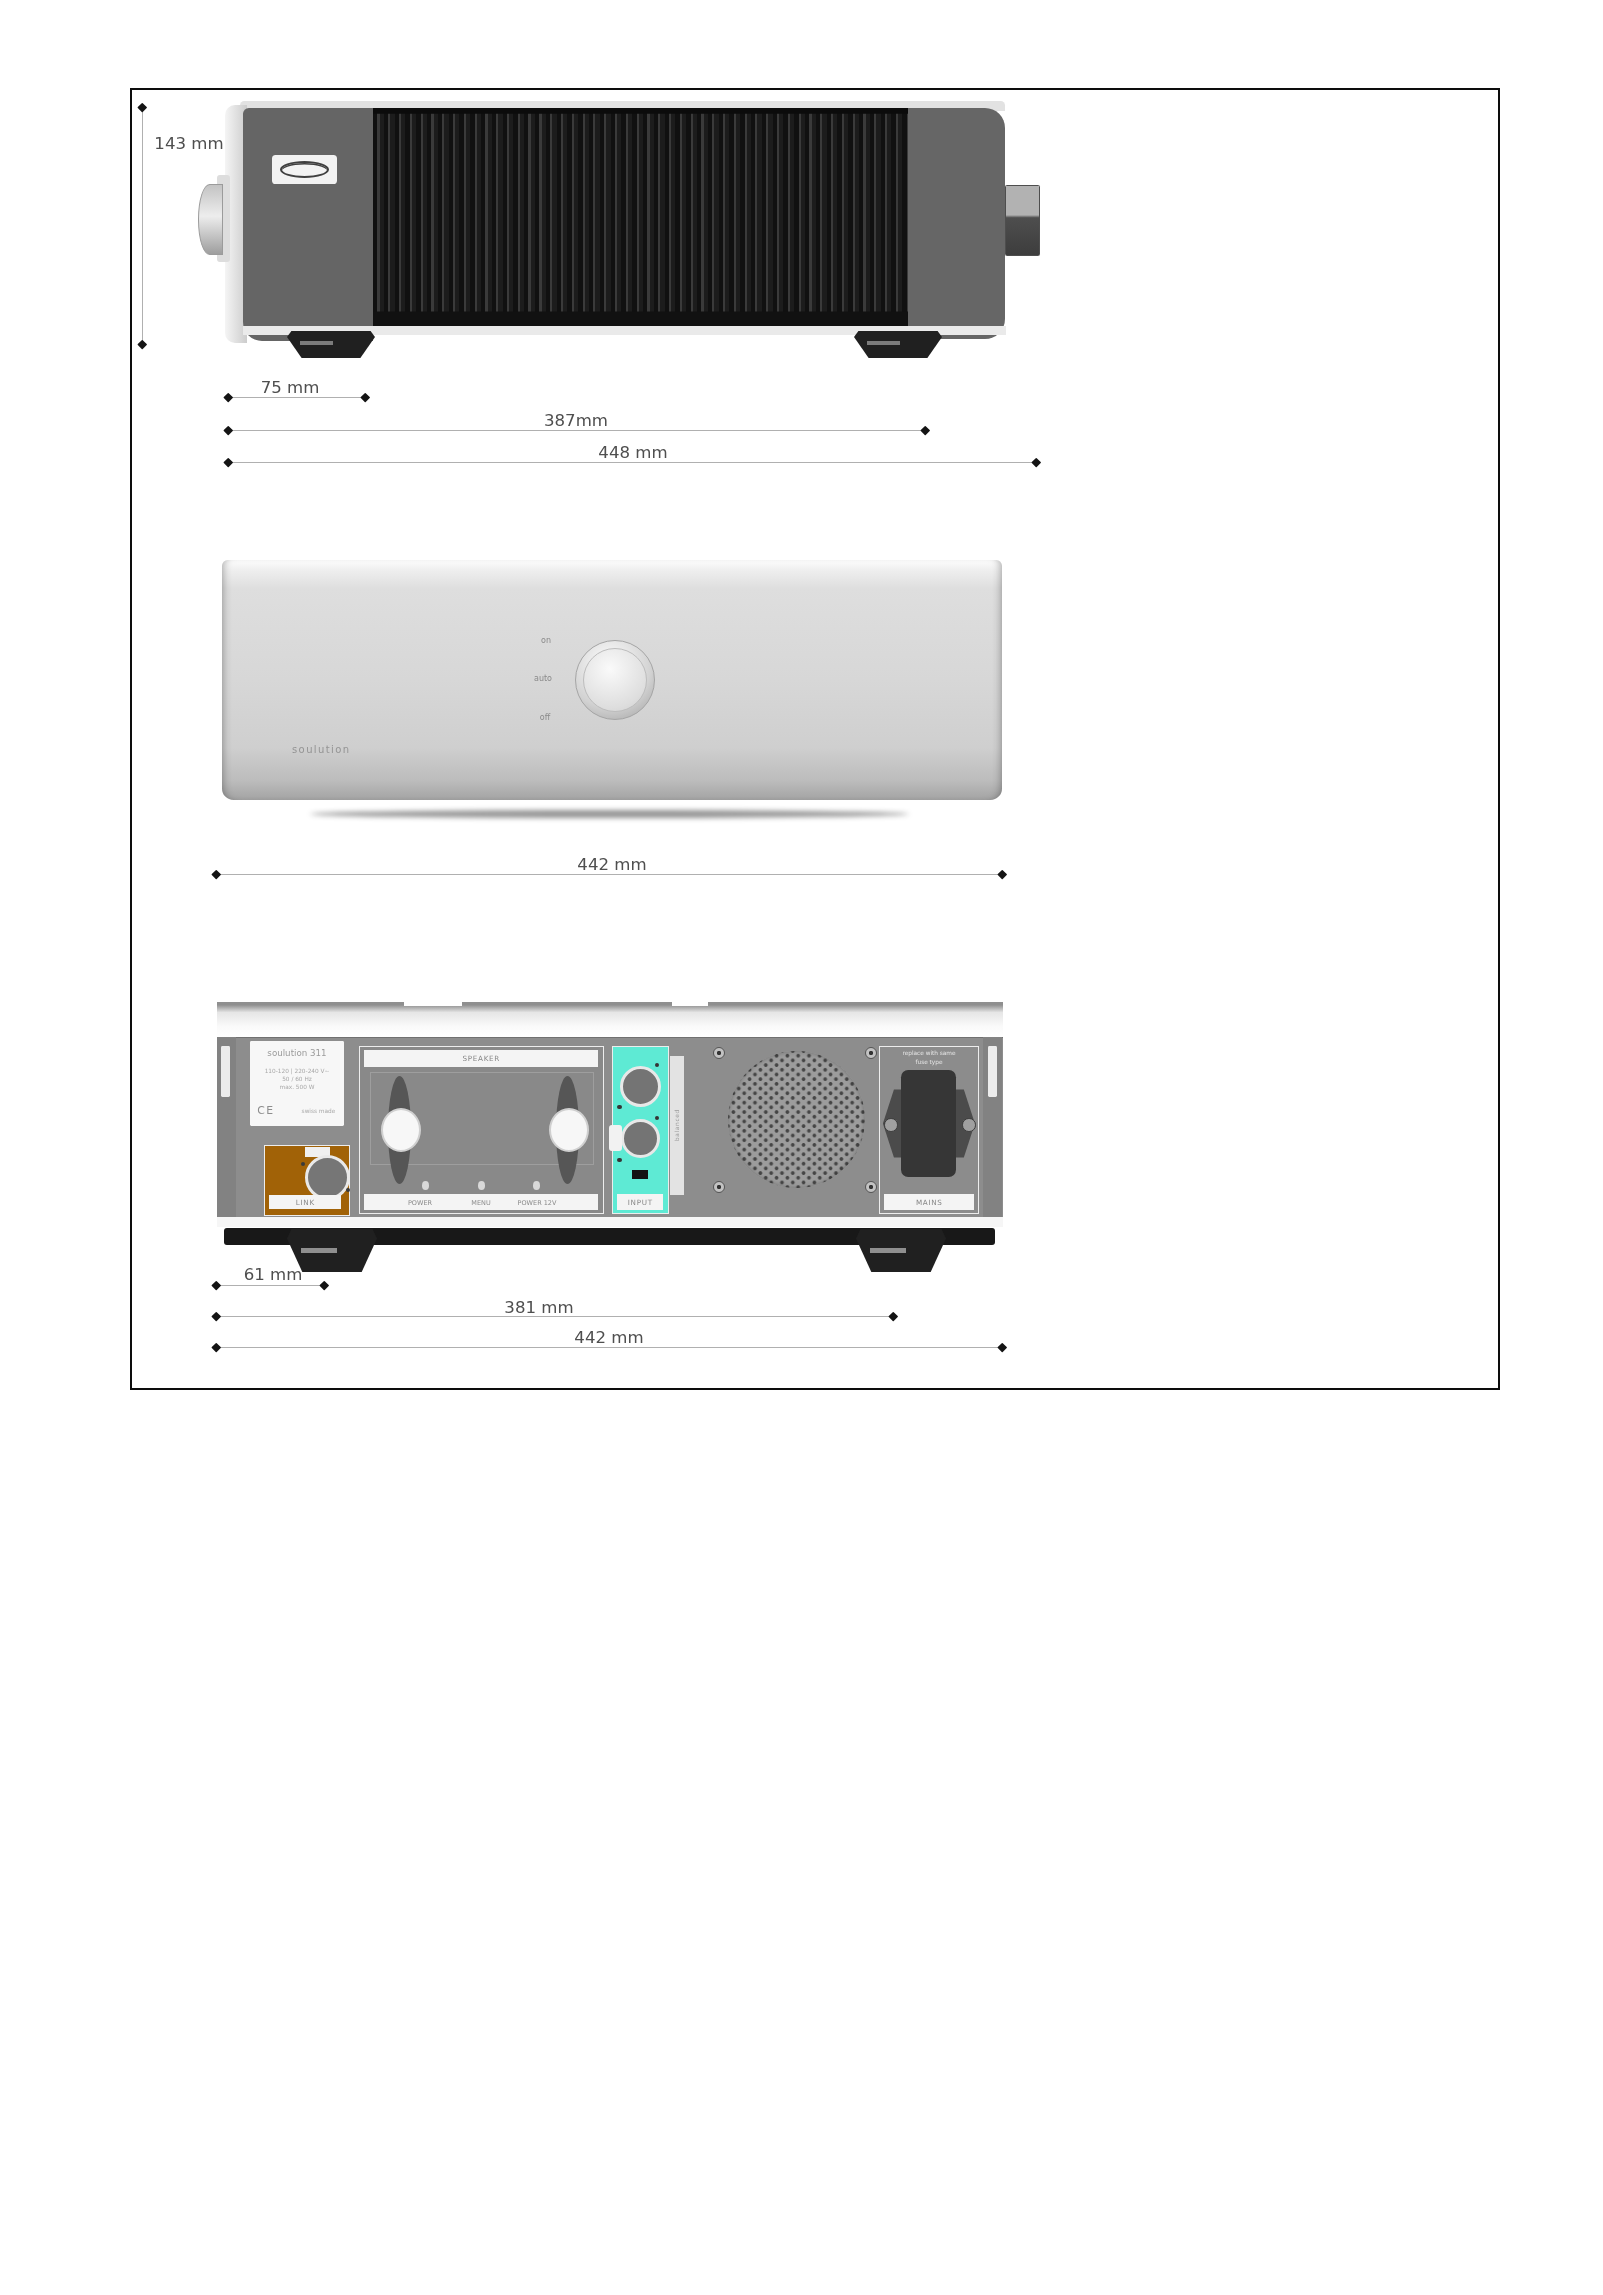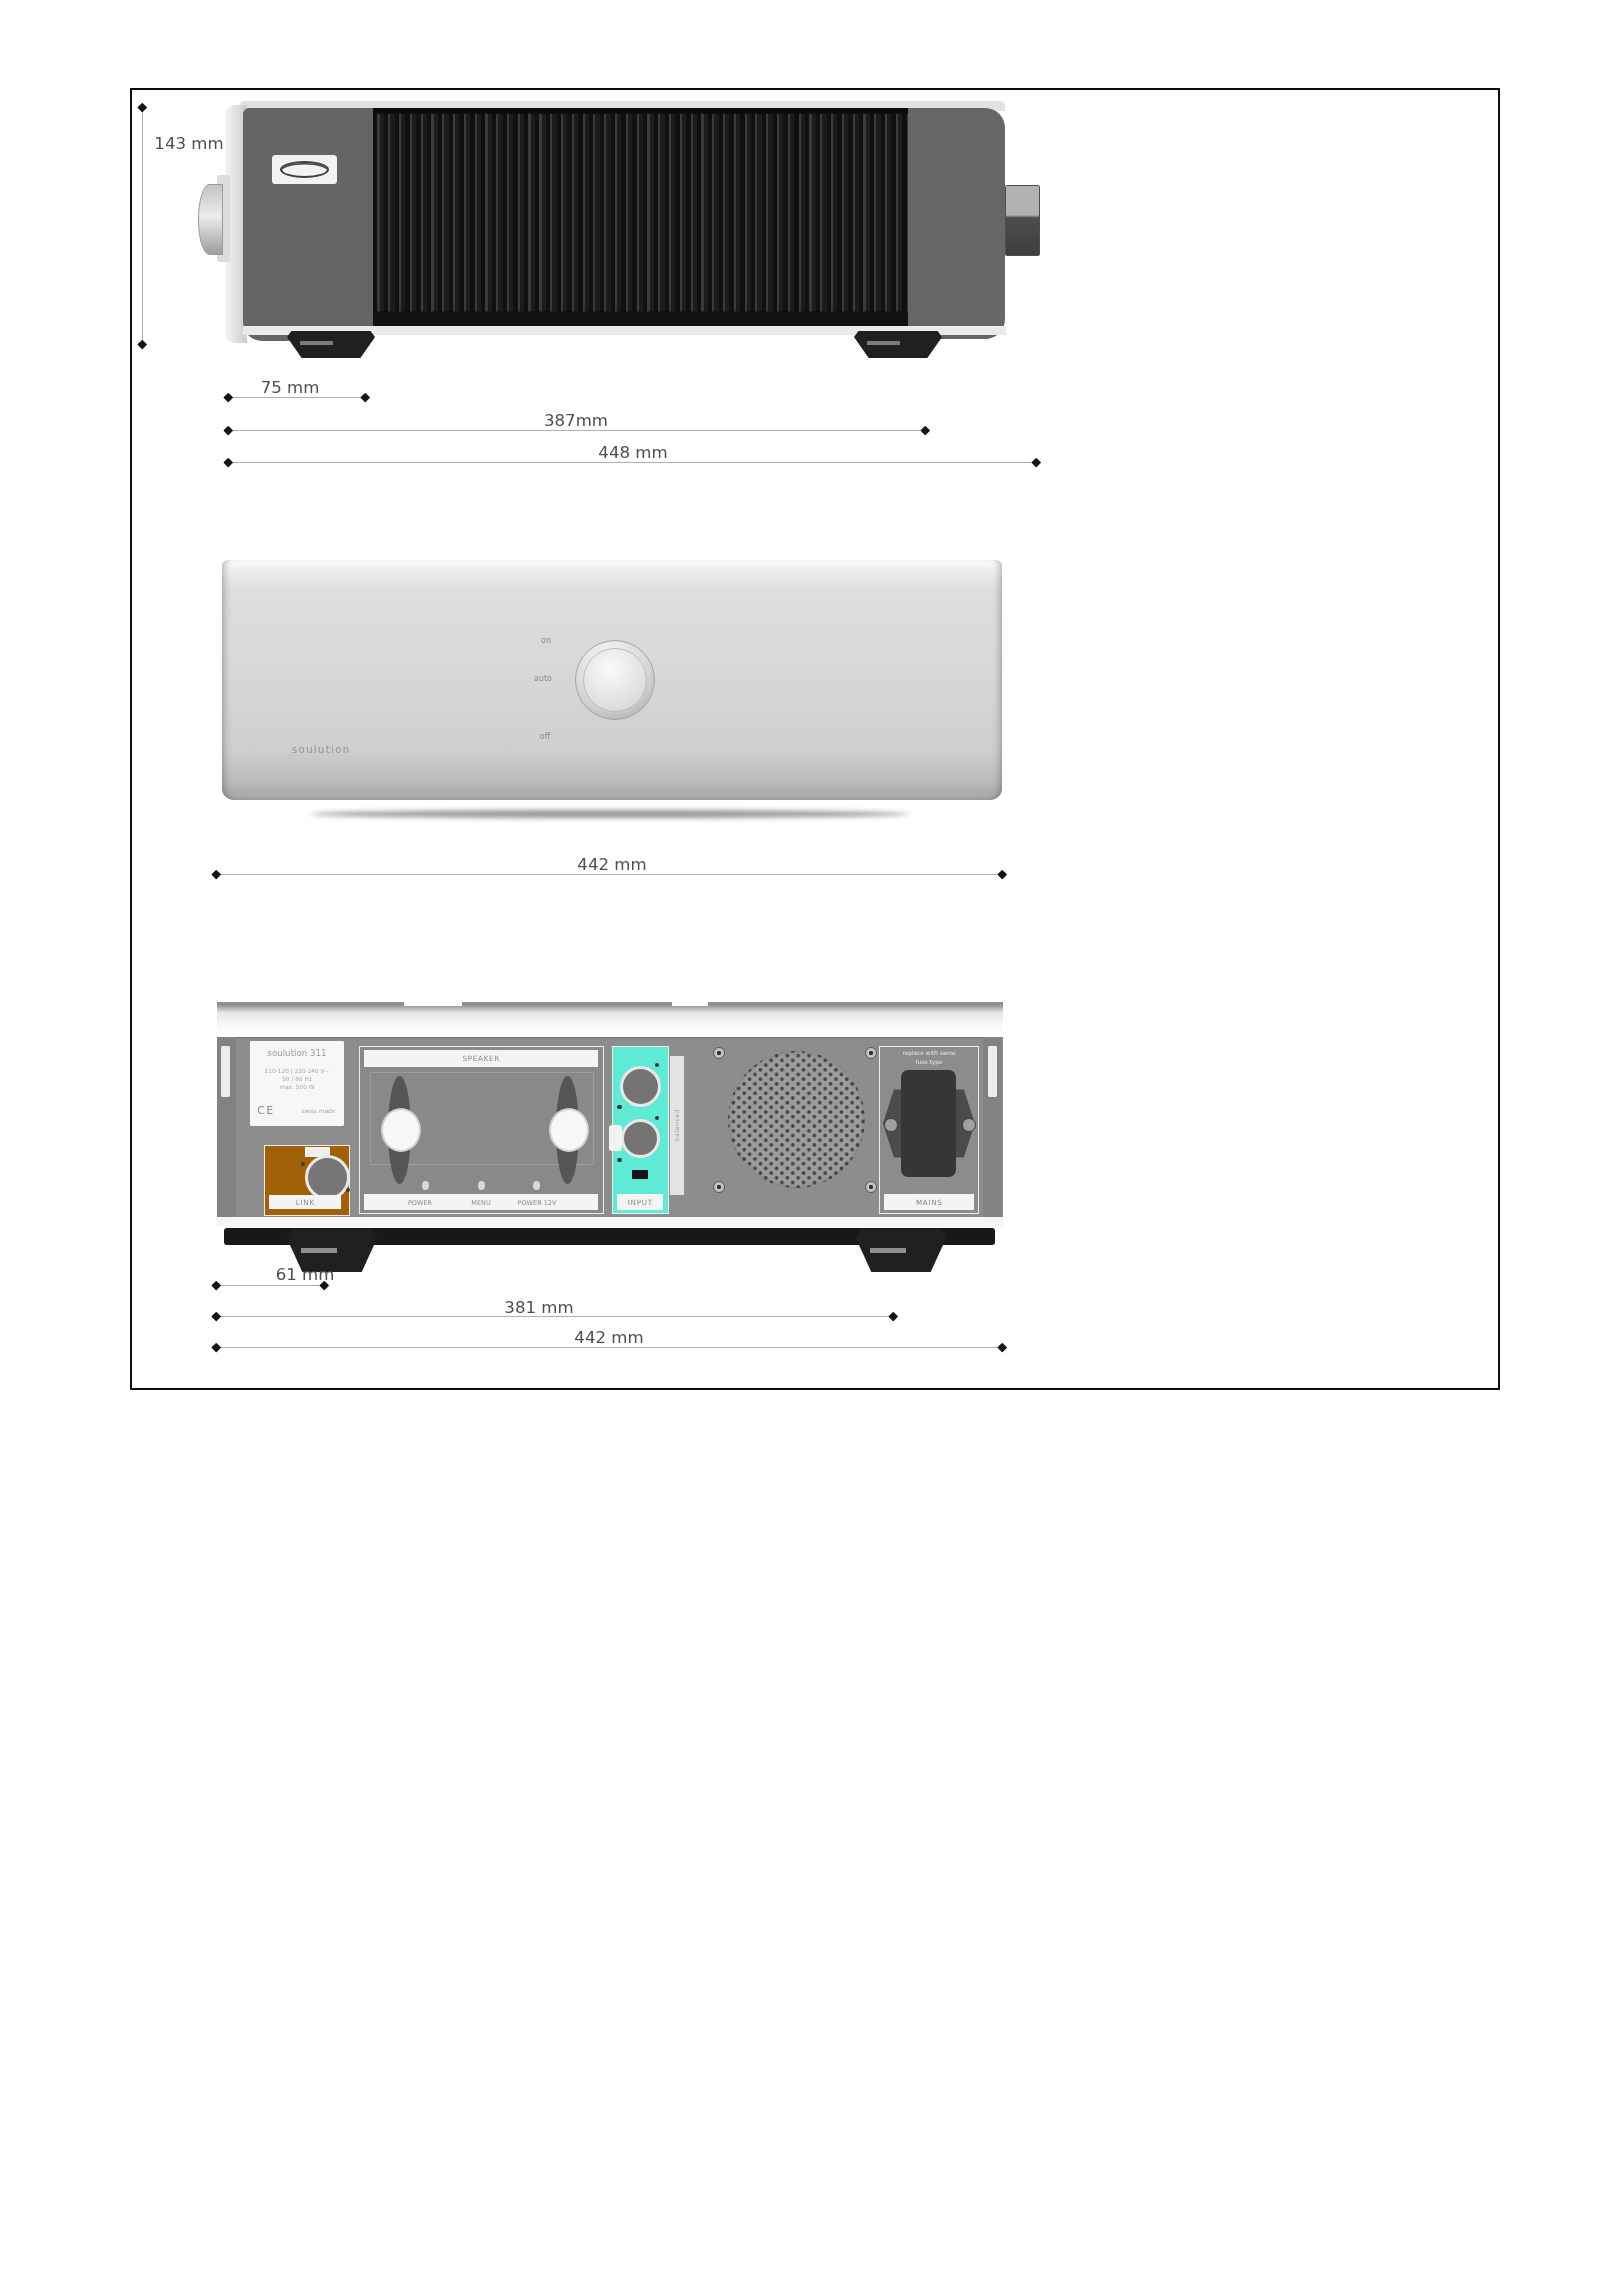--- a/index.html
+++ b/index.html
@@ -89,21 +89,21 @@
   </div>
 
   <div>
     <div class="abs front-face" style="left:222px;top:560px;width:780px;height:240px;"></div>
 
     <div class="abs circle" style="left:575px;top:640px;width:78px;height:78px;background:radial-gradient(circle at 42% 30%,#ffffff,#d2d2d2 60%,#9e9e9e);border:0.7px solid #a5a5a5;"></div>
     <div class="abs circle" style="left:583px;top:648px;width:62px;height:62px;background:radial-gradient(circle at 42% 32%,#fafafa,#dedede 70%,#cccccc);border:0.7px solid #bdbdbd;"></div>
 
     <div class="abs seclabel" style="left:546px;top:636px;font-size:8px;">on</div>
     <div class="abs seclabel" style="left:543px;top:674px;font-size:8px;">auto</div>
-    <div class="abs seclabel" style="left:545px;top:732px;font-size:8px;">off</div>
+    <div class="abs seclabel" style="left:545px;top:713px;font-size:8px;">off</div>
 
     <div class="abs" style="left:292px;top:744px;font-size:10px;color:#949494;letter-spacing:1.4px;">soulution</div>
 
     <div class="abs" style="left:310px;top:810px;width:599px;height:8px;background:rgba(20,20,20,.45);border-radius:50%;filter:blur(2.9px);"></div>
 
     <div class="abs dim-label" style="left:612px;top:855px;">442 mm</div>
     <div class="abs dim-line" style="left:217px;top:874px;width:786px;"></div>
     <div class="abs dot" style="left:213px;top:871px;"></div>
     <div class="abs dot" style="left:999px;top:871px;"></div>
   </div>
@@ -206,21 +206,21 @@
 
     <div class="abs" style="left:217px;top:1217px;width:786px;height:10px;background:#f6f6f6;"></div>
     <div class="abs" style="left:224px;top:1228px;width:771px;height:17.3px;background:#181818;border-radius:2.9px;"></div>
     <div class="abs foot" style="left:287px;top:1229px;width:90px;height:43px;">
       <div class="abs" style="left:14.4px;top:19px;width:36px;height:5px;background:#8f8f8f;"></div>
     </div>
     <div class="abs foot" style="left:856px;top:1229px;width:90px;height:43px;">
       <div class="abs" style="left:14.4px;top:19px;width:36px;height:5px;background:#8f8f8f;"></div>
     </div>
 
-    <div class="abs dim-label" style="left:273px;top:1265px;margin-left:32px;">61 mm</div>
+    <div class="abs dim-label" style="left:273px;top:1265px;">61 mm</div>
     <div class="abs dim-line" style="left:217px;top:1285px;width:108px;"></div>
     <div class="abs dot" style="left:213px;top:1282px;"></div>
     <div class="abs dot" style="left:321px;top:1282px;"></div>
 
     <div class="abs dim-label" style="left:539px;top:1298px;">381 mm</div>
     <div class="abs dim-line" style="left:217px;top:1316px;width:677px;"></div>
     <div class="abs dot" style="left:213px;top:1313px;"></div>
     <div class="abs dot" style="left:890px;top:1313px;"></div>
 
     <div class="abs dim-label" style="left:609px;top:1328px;">442 mm</div>

